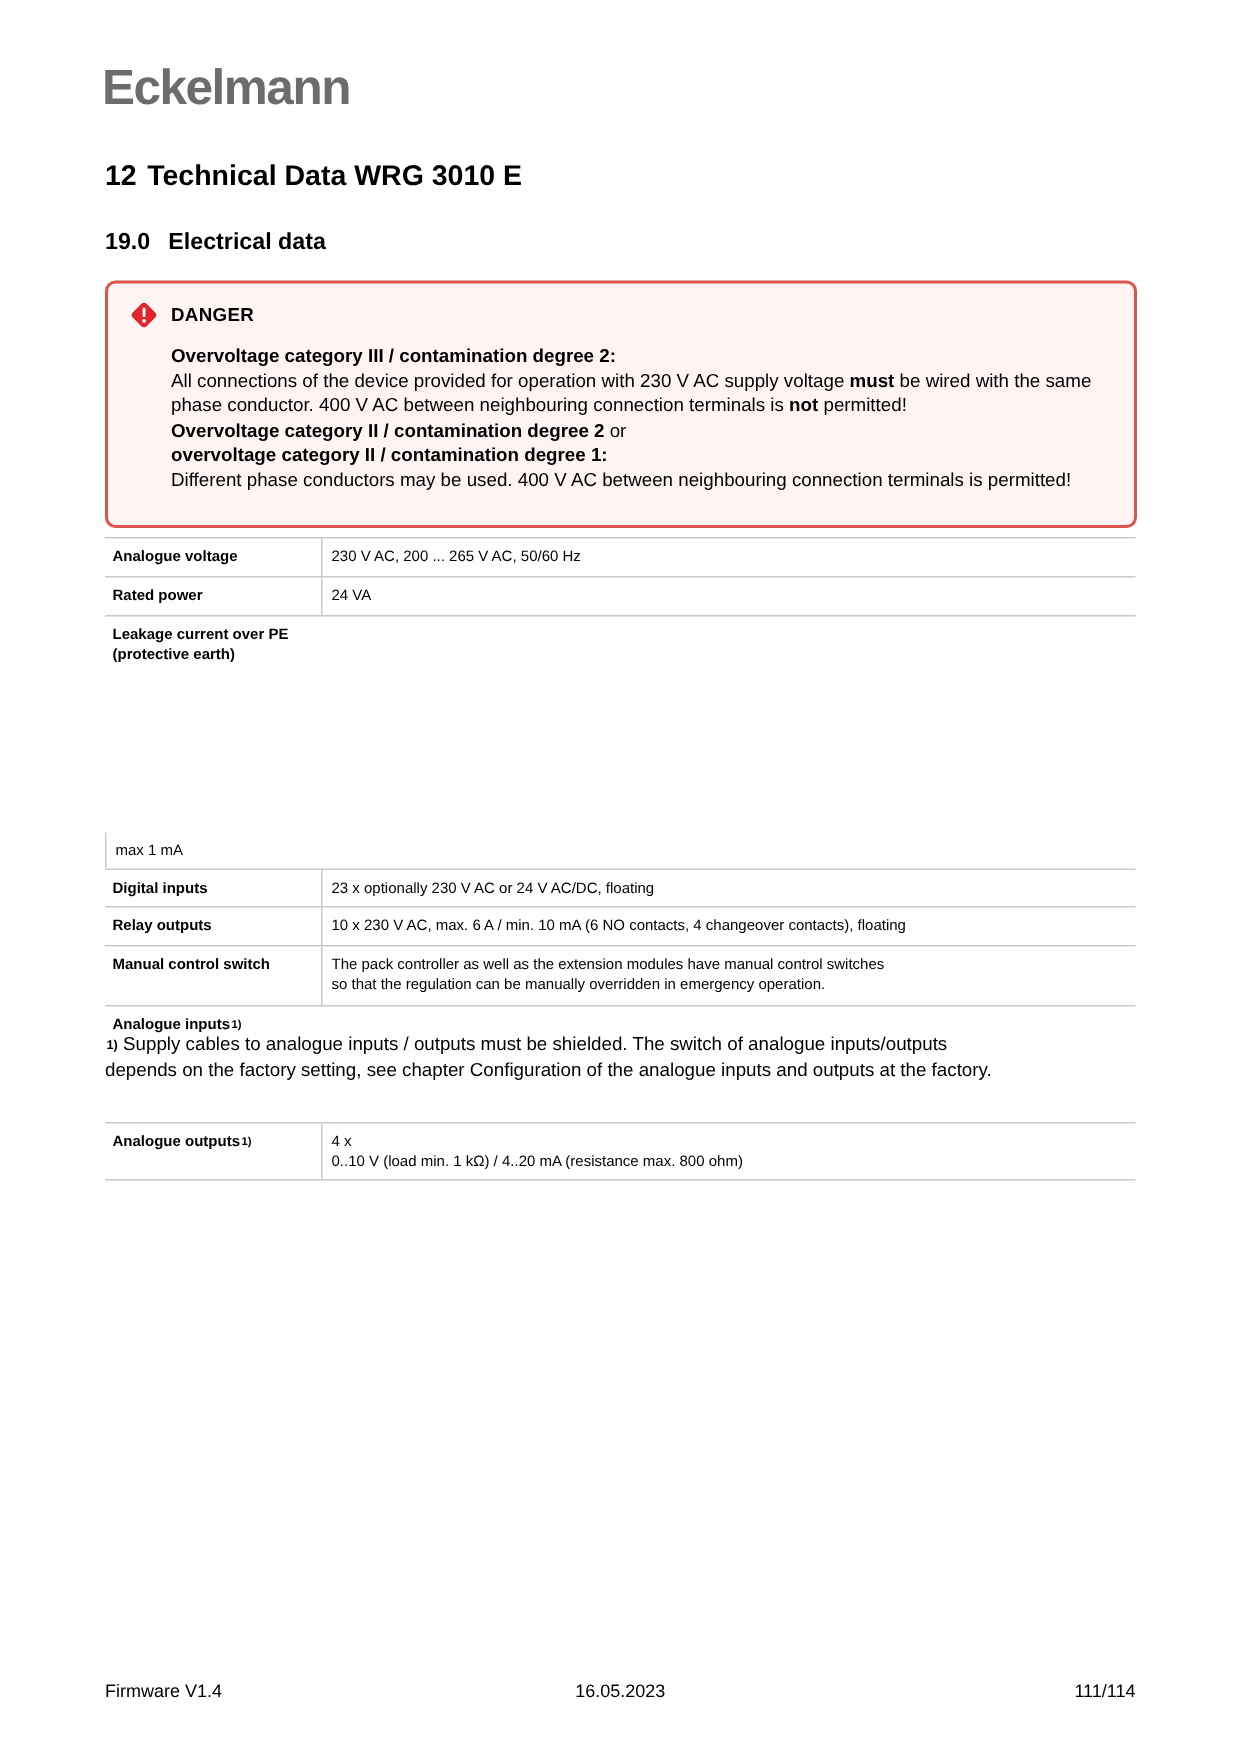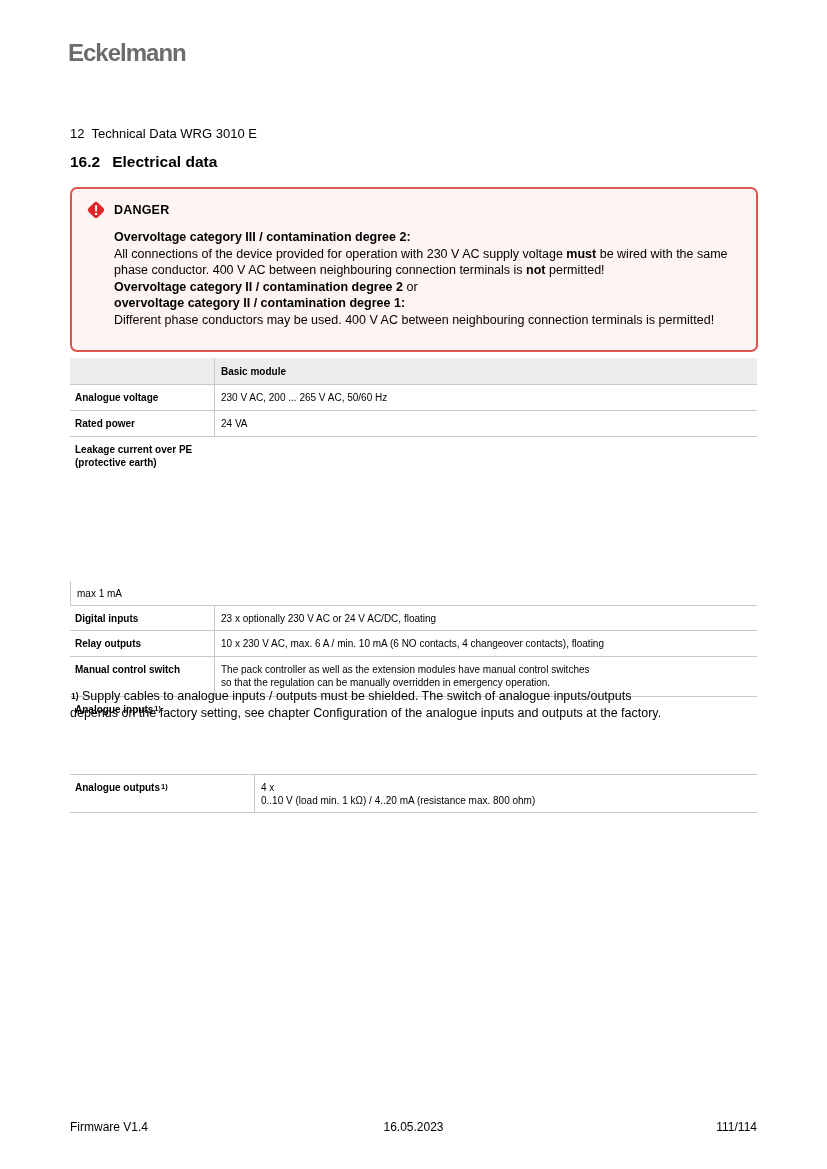--- a/index.html
+++ b/index.html
@@ -9,24 +9,24 @@
     --danger-red:#e2242b;
     --table-header-bg:#ededed;
     --table-border:#c9c9c9;
     --text:#000000;
   }
   *{margin:0;padding:0;box-sizing:border-box;}
   html,body{background:#ffffff;}
   body{font-family:"Liberation Sans","DejaVu Sans",sans-serif;color:var(--text);}
   .page{position:relative;width:827px;height:1169px;background:#ffffff;overflow:hidden;}
 
-  .logo{position:absolute;left:68px;top:40px;font-size:24px;font-weight:bold;
+  .logo{position:absolute;left:68px;top:40px;font-size:33px;font-weight:bold;
         color:var(--logo-gray);letter-spacing:-1px;line-height:1.1;}
 
-  .h1{position:absolute;left:70px;top:125px;font-size:13px;font-weight:normal;line-height:18px;}
+  .h1{position:absolute;left:70px;top:109px;font-size:19px;font-weight:bold;line-height:18px;}
   .h2{position:absolute;left:70px;top:153px;font-size:15.5px;font-weight:bold;line-height:18px;}
   .h-num{margin-right:7px;}
   .h-num-wide{margin-right:12px;}
 
   .danger{position:absolute;left:70px;top:187px;width:688px;height:165px;
           background:var(--danger-bg);border:2px solid var(--danger-border);border-radius:7px;}
   .danger-head{display:flex;align-items:center;margin:11px 0 0 14px;}
   .danger-icon{width:20px;height:20px;display:inline-block;}
   .danger-title{margin-left:8px;font-size:12.5px;font-weight:bold;letter-spacing:.2px;}
   .danger-body{margin:9px 14px 0 42px;width:633px;font-size:12.5px;line-height:16.5px;}
@@ -35,21 +35,21 @@
   .trow{display:flex;border-top:1px solid var(--table-border);}
   .trow.first{border-top:none;}
   .dtable-bottom{border-bottom:1px solid var(--table-border);}
   .thead{background:var(--table-header-bg);}
   .tlabel{width:144px;flex:0 0 144px;padding:6px 8px 5px 5px;font-weight:bold;white-space:pre-line;}
   .tvalue{flex:1;border-left:1px solid var(--table-border);padding:6px 8px 5px 6px;white-space:pre-line;}
   .tvalue.split{padding:0;}
   .subvalue{padding:6px 8px 5px 6px;white-space:pre-line;}
   .subvalue.second{border-top:1px solid var(--table-border);}
   .h26{min-height:26px;} .h25{min-height:25px;} .h39{min-height:39px;flex-direction:column;}
-  .h40{min-height:40px;} .h38{min-height:38px;} .h33{min-height:33px;gap:40px;} .h78{min-height:78px;}
+  .h40{min-height:40px;} .h38{min-height:38px;} .h33{min-height:33px;} .h78{min-height:78px;}
   .thead .tvalue{display:flex;align-items:center;font-weight:bold;padding-top:0;padding-bottom:0;}
 
   sup{font-size:7.5px;font-weight:bold;vertical-align:top;position:relative;top:-1px;margin-left:1px;}
 
   .footnote{position:absolute;left:70px;top:688px;width:700px;font-size:12.5px;line-height:16.5px;}
   .footnote sup{font-size:8.5px;top:0;}
   .footnote-text{white-space:pre-line;}
 
   .footer{position:absolute;left:70px;top:1120px;width:687px;font-size:12px;}
   .footer-center{position:absolute;left:50%;transform:translateX(-50%);}
@@ -60,21 +60,21 @@
 
 <div class="page">
 
   <div class="logo">Eckelmann</div>
 
   <div class="h1">
     <span class="h-num">12</span><span>Technical Data WRG 3010 E</span>
   </div>
 
   <div class="h2">
-    <span class="h-num-wide">16.2</span><span>Electrical data</span>
+    <span class="h-num-wide">19.0</span><span>Electrical data</span>
   </div>
 
   <div class="danger">
     <div class="danger-head">
       <span class="danger-icon">
         <svg width="20" height="20" viewBox="0 0 24 24">
           <rect x="4.2" y="4.2" width="15.6" height="15.6" rx="3.2" transform="rotate(45 12 12)" fill="var(--danger-red)"></rect>
           <rect x="10.9" y="5.9" width="2.3" height="7.8" rx="1.15" fill="#ffffff"></rect>
           <circle cx="12.05" cy="16.7" r="1.55" fill="#ffffff"></circle>
         </svg>
@@ -84,24 +84,20 @@
     <div class="danger-body">
       <b>Overvoltage category III / contamination degree 2:</b><br>
       <span>All connections of the device provided for operation with 230 V AC supply voltage </span><b>must</b><span> be wired with the same phase conductor. 400 V AC between neighbouring connection terminals is </span><b>not</b><span> permitted!</span><br>
       <b>Overvoltage category II / contamination degree 2</b><span> or</span><br>
       <b>overvoltage category II / contamination degree 1:</b><br>
       <span>Different phase conductors may be used. 400 V AC between neighbouring connection terminals is permitted!</span>
     </div>
   </div>
 
   <div class="dtable">
-    <div class="trow thead first h26">
-      <div class="tlabel"></div>
-      <div class="tvalue">Basic module</div>
-    </div>
 
     <div class="trow h26">
       <div class="tlabel">Analogue voltage</div>
       <div class="tvalue">230 V AC, 200 ... 265 V AC, 50/60 Hz</div>
     </div>
 
     <div class="trow h26">
       <div class="tlabel">Rated power</div>
       <div class="tvalue">24 VA</div>
     </div>

